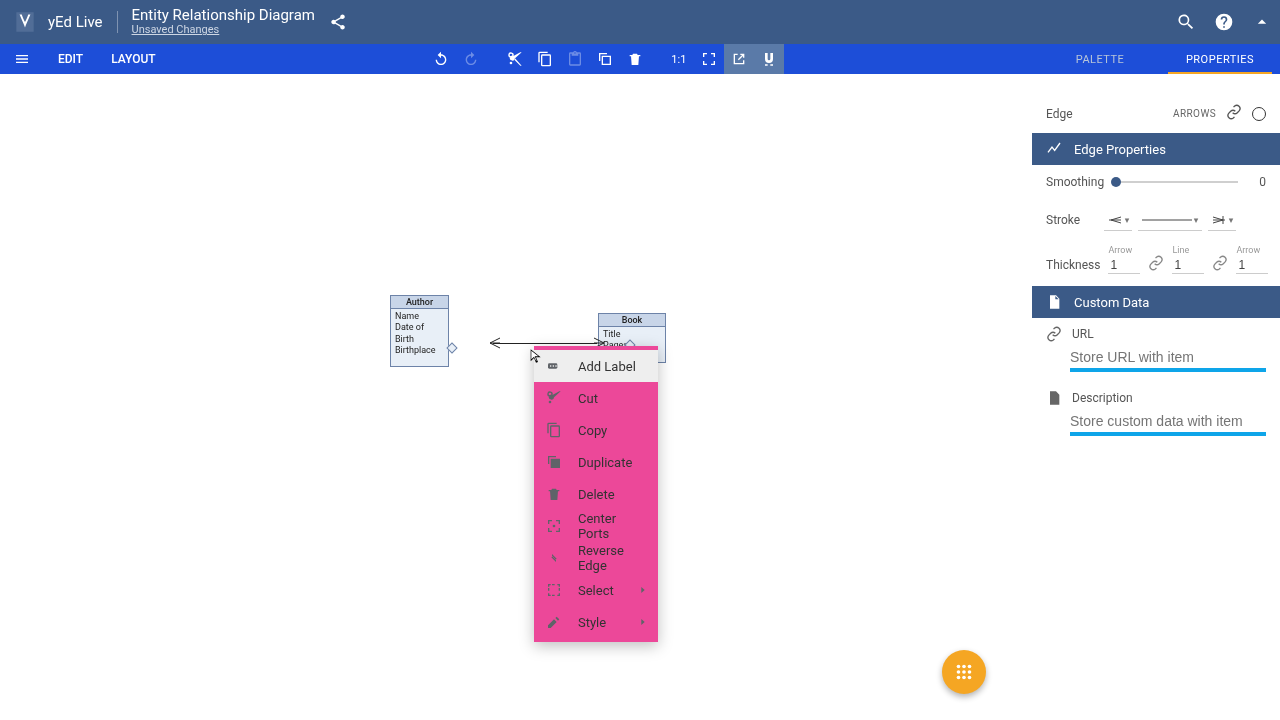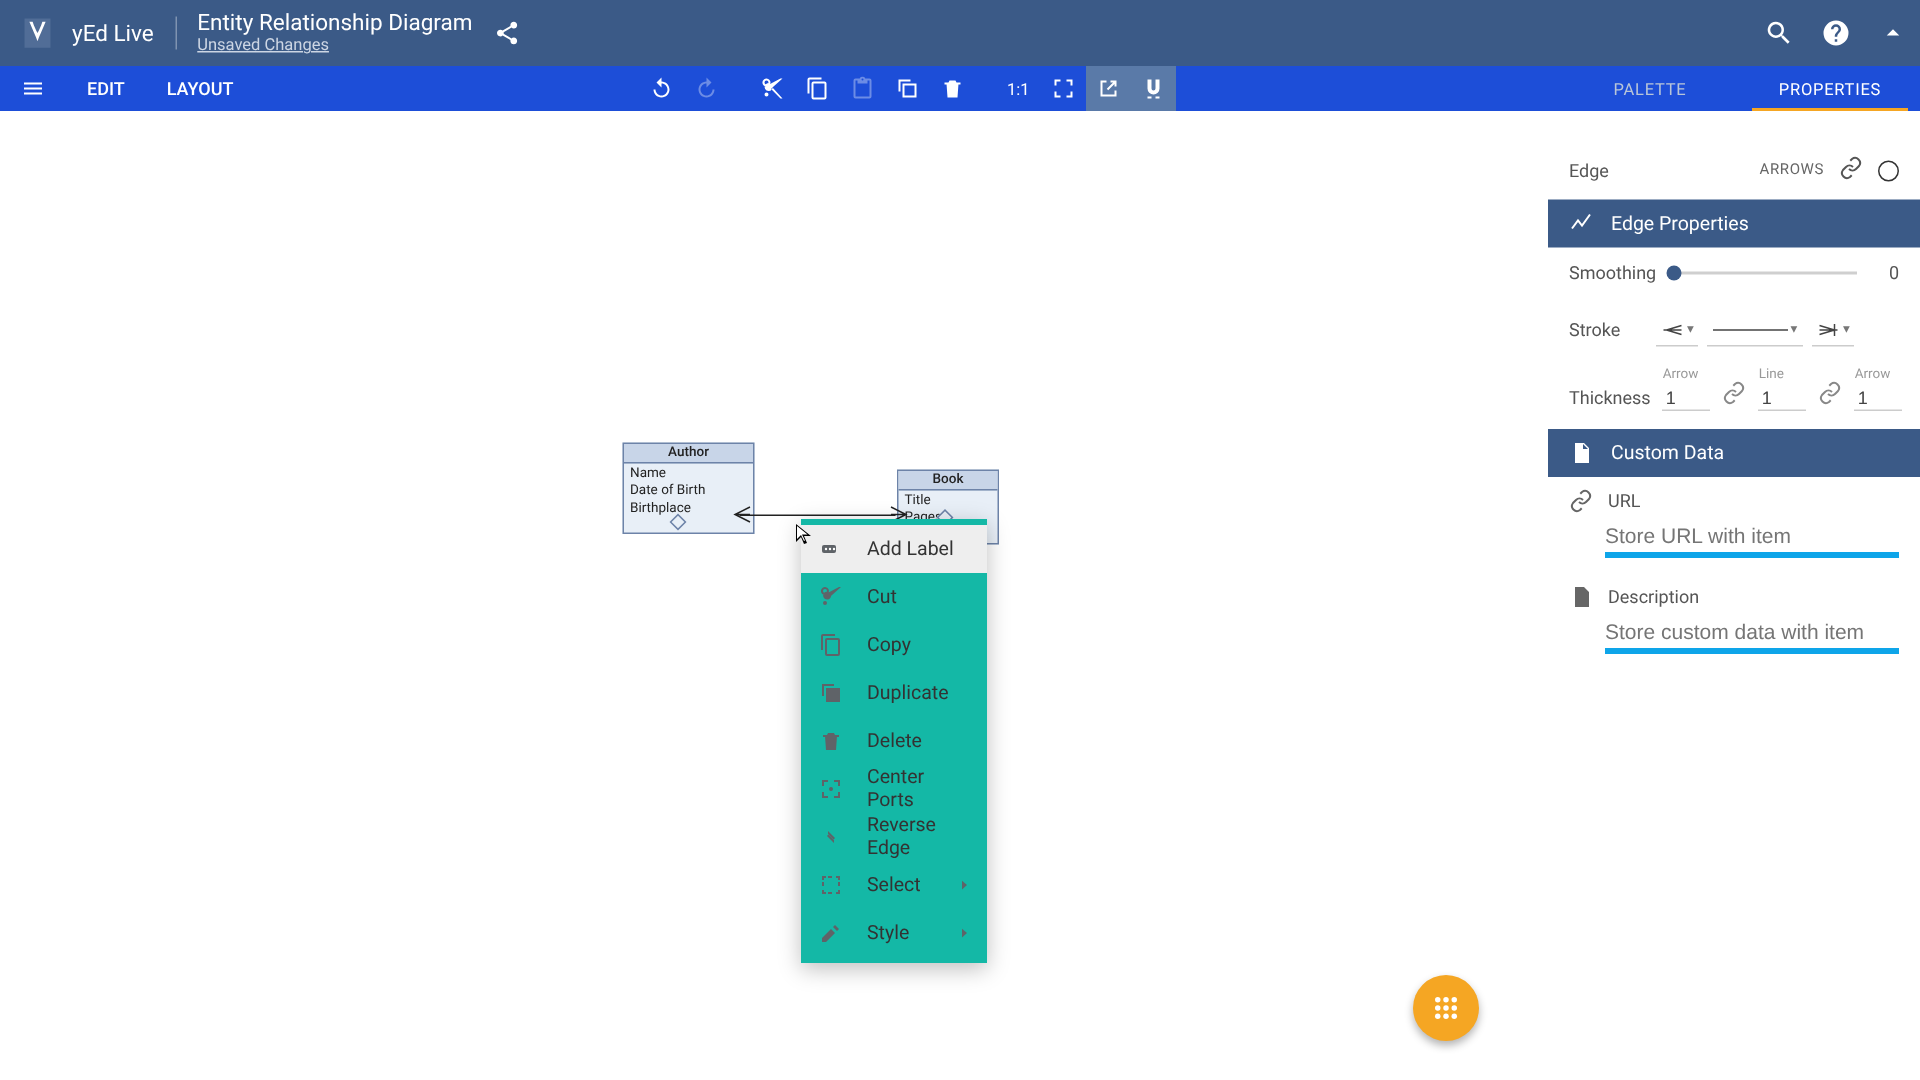--- a/index.html
+++ b/index.html
@@ -35,21 +35,21 @@
 .canvas { flex: 1; position: relative; background: #fff; }
 .entity { position: absolute; border: 1px solid #6d83a8; background: #e8eff7; font-size: 9px; color: #222; }
 .entity .hdr { background: #c8d5e8; border-bottom: 1px solid #6d83a8; text-align: center; padding: 1px 0; font-size: 9px; font-weight: 500; }
 .entity .body { padding: 2px 4px 10px 4px; line-height: 1.25; }
 .edge { position: absolute; height: 1px; background: #222; }
 .fab { position: absolute; right: 46px; bottom: 26px; width: 44px; height: 44px; border-radius: 50%; background: #f5a623; display: flex; align-items: center; justify-content: center; box-shadow: 0 3px 6px rgba(0,0,0,.3); cursor: pointer; }
 .fab svg { fill: #fff; width: 22px; height: 22px; }
 .cursor-img { position: absolute; width: 16px; height: 20px; }
 
 
-.ctx { position: absolute; background: #14b8a6; box-shadow: 0 4px 14px rgba(0,0,0,.25); padding: 4px 0; font-size: 13px; color: #333; width: 124px; }
+.ctx { position: absolute; background: #ec4899; box-shadow: 0 4px 14px rgba(0,0,0,.25); padding: 4px 0; font-size: 13px; color: #333; width: 124px; }
 .ctx .row { display: flex; align-items: center; height: 32px; padding: 0 12px; cursor: pointer; position: relative; }
 .ctx .row:hover, .ctx .row.hl { background: #eee; }
 .ctx .row .ci { width: 16px; height: 16px; margin-right: 16px; display: flex; align-items: center; justify-content: center; }
 .ctx .row .ci svg { width: 16px; height: 16px; fill: #5f6368; }
 .ctx .row .sub { position: absolute; right: 10px; }
 
 
 .panel { width: 248px; background: #fff; box-shadow: -1px 0 0 rgba(0,0,0,.08); font-size: 13px; color: #333; }
 .panel .section-h { background: #3b5a87; color: #fff; height: 32px; display: flex; align-items: center; padding: 0 14px; gap: 12px; font-size: 13px; }
 .panel .section-h svg { width: 16px; height: 16px; fill: #fff; }
@@ -177,21 +177,21 @@
   </div>
   <div class="right-tabs">
     <div class="rtab">PALETTE</div>
     <div class="rtab active">PROPERTIES</div>
   </div>
 </div>
 
 <div class="workspace">
   <div class="canvas">
 
-    <div class="entity" style="left:415px;top:221px;width:88px">
+    <div class="entity" style="left:390px;top:221px;width:59px">
       <div class="hdr">Author</div>
       <div class="body">
         <div>Name</div>
         <div>Date of Birth</div>
         <div>Birthplace</div>
       </div>
     </div>
 
     <div class="entity" style="left:598px;top:239px;width:68px">
       <div class="hdr">Book</div>

